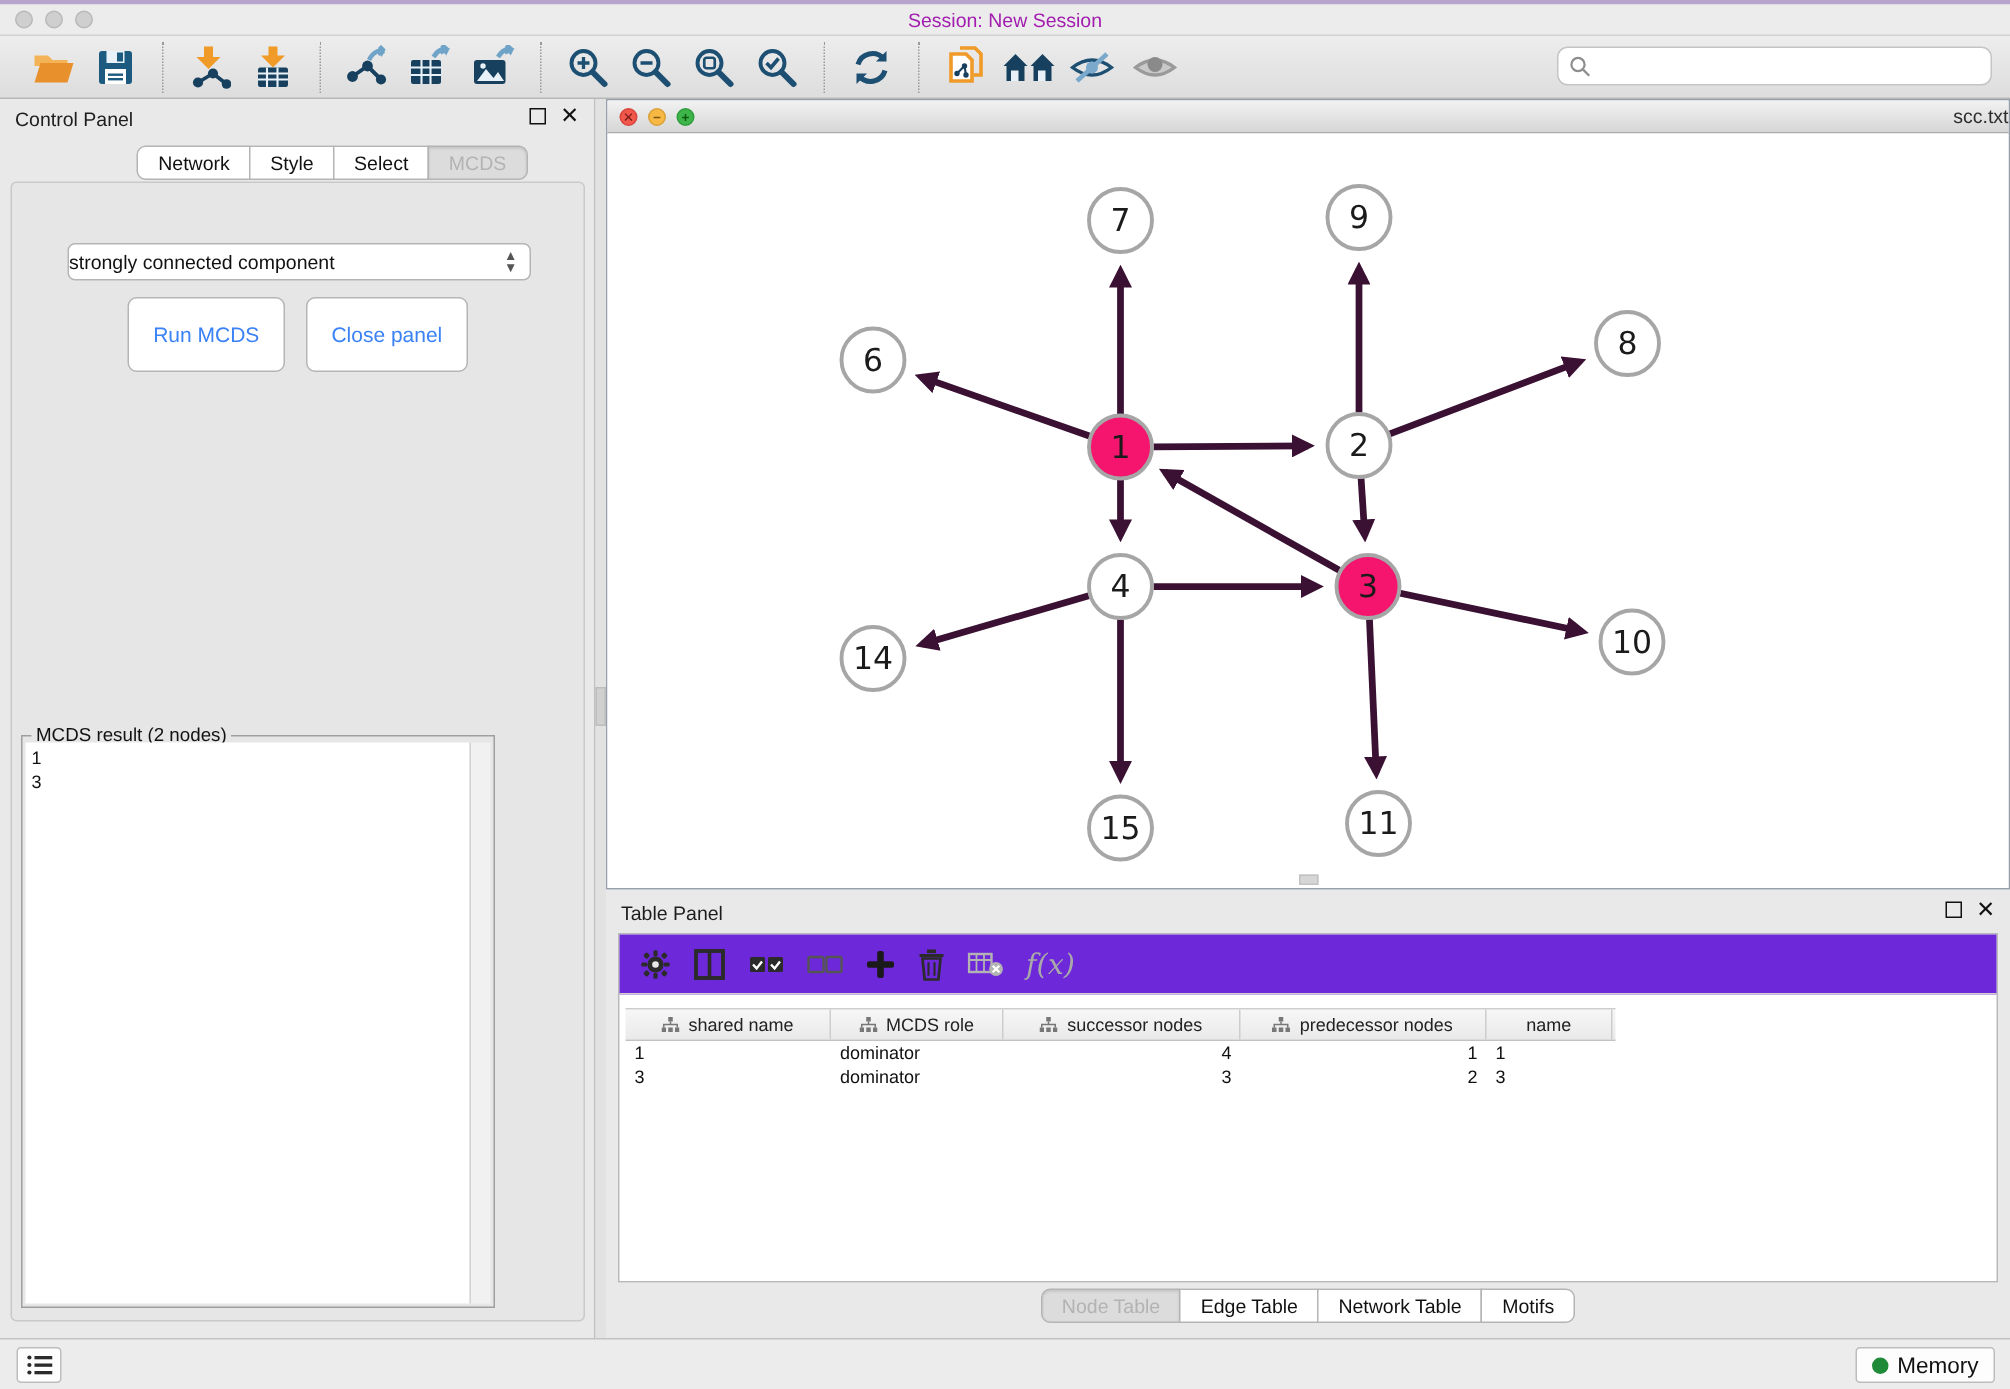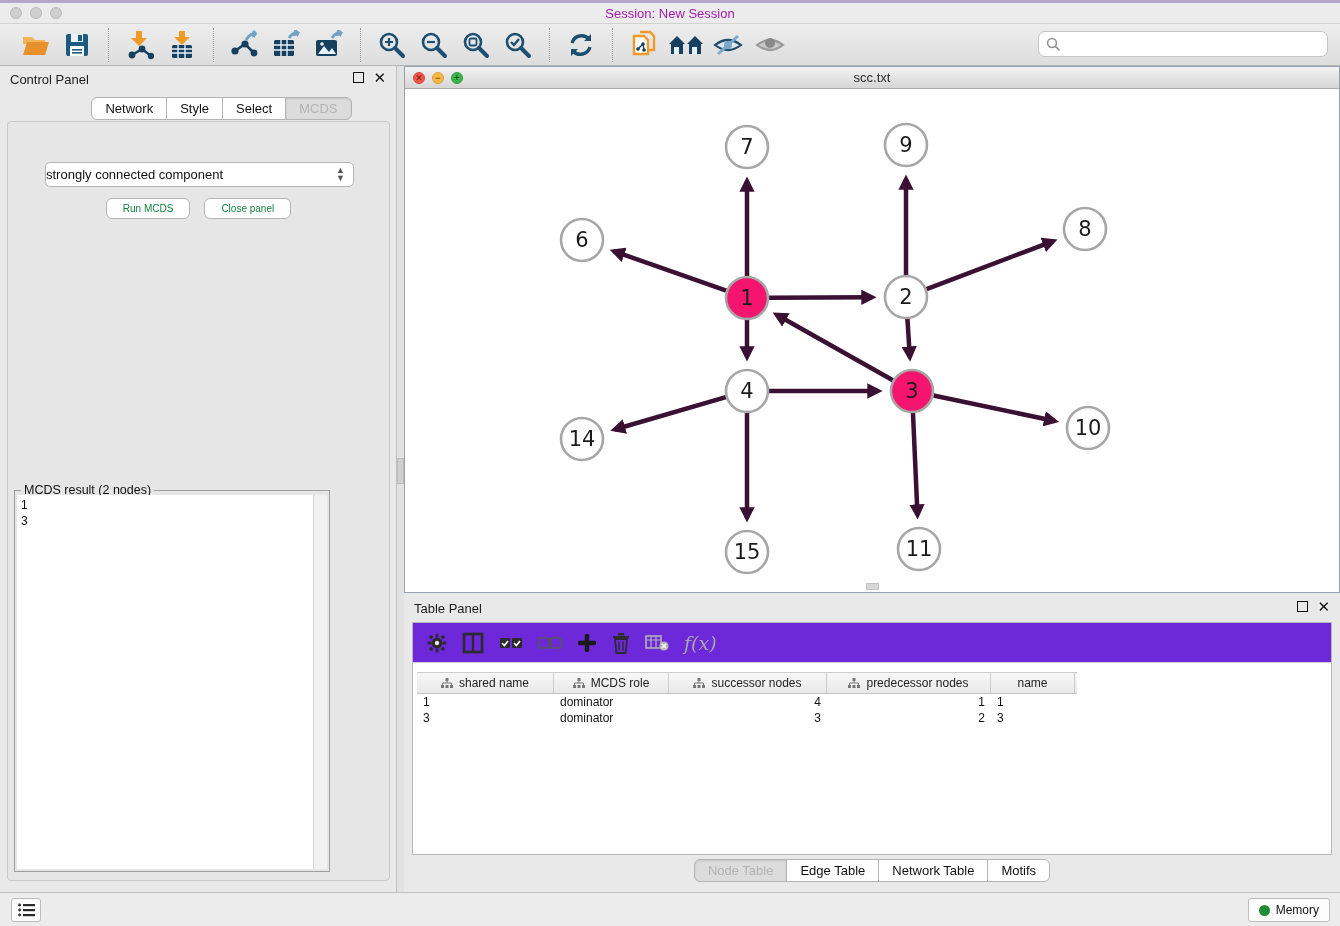--- a/index.html
+++ b/index.html
@@ -49,42 +49,42 @@
     background:#e6e6e6; border:1px solid #c9c9c9; border-radius:4px; }
   #opt-label { position:absolute; left:0; right:0; top:18px; text-align:center;
     font-size:13px; color:#111; }
   #opt-select { position:absolute; left:37px; top:40px; width:309px; height:25px;
     background:#fff; border:1px solid #b5b5b5; border-radius:5px;
     font-size:13px; color:#111; display:flex; align-items:center; }
   #opt-stepper { position:absolute; right:8px; top:3px; display:flex; flex-direction:column;
     align-items:center; line-height:8px; font-size:9px; color:#555; }
   .cp-buttons { position:absolute; left:0; right:0; top:76px; display:flex; justify-content:center; gap:14px; }
   .push-btn { background:#fff; border:1px solid #b5b5b5; border-radius:6px;
-    font-size:10px; color:#15803d; padding:4px 16px; }
+    font-size:14px; color:#3b82f6; padding:16px 16px; }
 
   #mcds-fieldset { position:absolute; left:6px; top:368px; width:316px; height:382px;
     border:1px solid #9f9f9f; }
   #mcds-legend { position:absolute; left:6px; top:-8px; background:#e6e6e6;
     font-size:12.5px; color:#111; padding:0 3px; }
   #mcds-text { position:absolute; left:2px; top:4px; right:16px; bottom:2px;
     background:#fff; font-size:12px; color:#111; padding:2px 4px; line-height:16px; }
   #mcds-scroll { position:absolute; right:2px; top:4px; width:14px; bottom:2px;
     background:#f1f1f1; border-left:1px solid #d4d4d4; }
 
   
   #v-splitter { left:397px; top:66px; width:7px; height:826px; background:#e2e2e2; }
   #v-grip { position:absolute; left:0; top:392px; width:7px; height:26px;
     background:#d0d0d0; border:1px solid #bdbdbd; }
 
   
   #net-window { left:404px; top:66px; width:936px; height:527px;
     border:1px solid #97a0ad; background:#fff; }
   #net-titlebar { position:absolute; left:0; top:0; right:0; height:22px;
     background:linear-gradient(#f2f2f2,#d6d6d6); border-bottom:1px solid #ababab; }
-  #net-title { position:absolute; left:0; right:0; top:3px; text-align:center;
+  #net-title { position:absolute; left:0; right:0; top:3px; text-align:right;
     font-size:13px; color:#2c2c2c; }
   .tl { position:absolute; top:5px; width:12px; height:12px; border-radius:50%;
     display:flex; align-items:center; justify-content:center;
     font-size:9px; font-weight:bold; color:rgba(60,0,0,.7); line-height:10px; }
   #tl-close { left:8px;  background:#f2574c; border:1px solid #d8453c; }
   #tl-min   { left:27px; background:#f7b944; border:1px solid #dba137; color:rgba(90,60,0,.8); }
   #tl-max   { left:46px; background:#3eb54a; border:1px solid #2f9c3c; color:rgba(0,70,0,.8); }
   #net-canvas { position:absolute; left:0; top:22px; right:0; bottom:0; background:#fff; }
   #net-canvas svg { width:100%; height:100%; }
   #net-grip { position:absolute; left:461px; bottom:2px; width:13px; height:7px;
@@ -110,21 +110,21 @@
   #tp-tabs { position:absolute; left:0; right:0; bottom:8px; display:flex; justify-content:center; }
 
   
   #status-bar { left:0; top:892px; width:1340px; height:34px; background:#ececec;
     border-top:1px solid #c2c2c2; }
   #list-btn { position:absolute; left:11px; top:5px; width:30px; height:24px;
     background:#fdfdfd; border:1px solid #bdbdbd; border-radius:3px;
     display:flex; align-items:center; justify-content:center; }
   #memory-btn { position:absolute; right:10px; top:5px; height:24px;
     background:#fdfdfd; border:1px solid #bdbdbd; border-radius:3px;
-    display:flex; align-items:center; gap:6px; padding:0 10px; font-size:12px; color:#111; }
+    display:flex; align-items:center; gap:6px; padding:0 10px; font-size:15px; color:#111; }
   #memory-dot { width:11px; height:11px; border-radius:50%; background:#1f8a37; }
 </style>
 </head>
 <body>
 
 <div id="top-strip" class="abs"></div>
 
 <div id="titlebar" class="abs">
   <div class="lights">
     <div class="light"></div>

